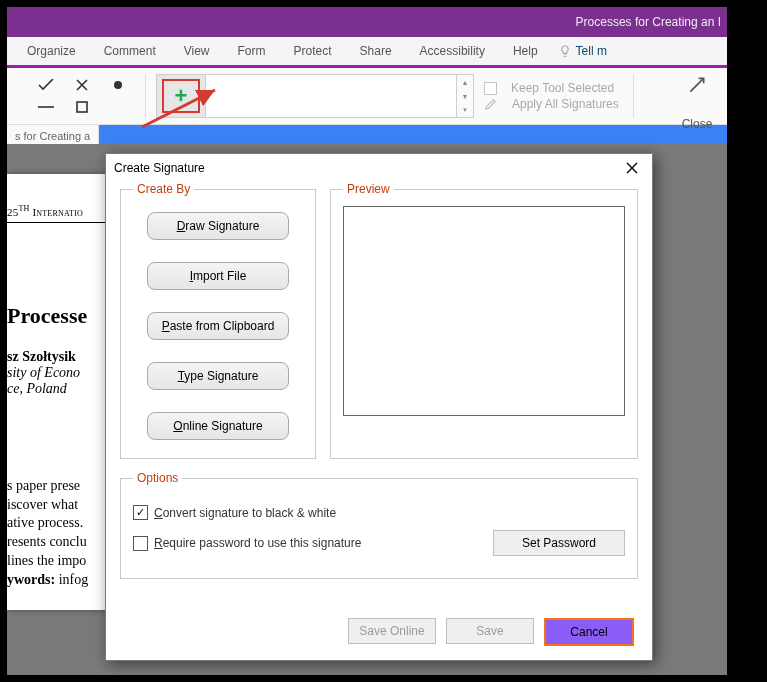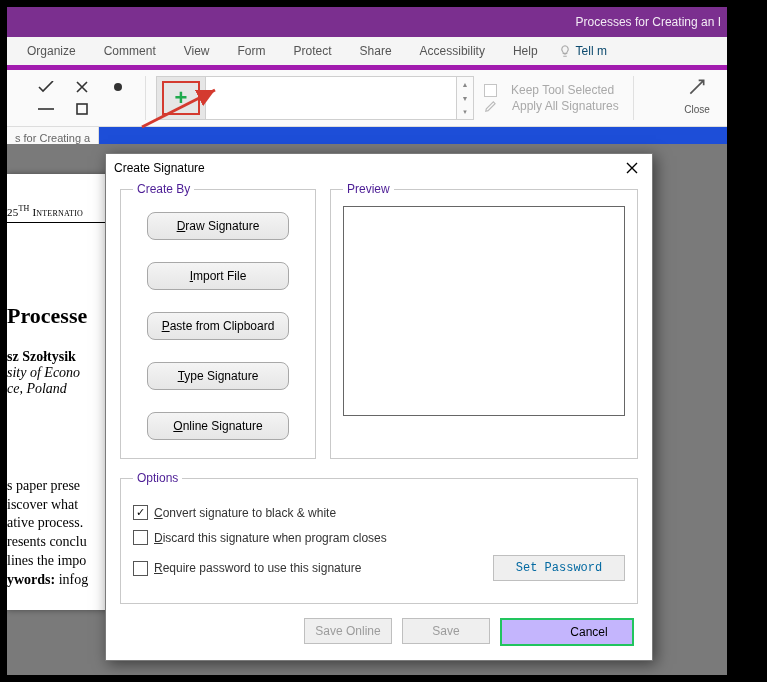--- a/index.html
+++ b/index.html
@@ -1,20 +1,20 @@
 <!DOCTYPE html>
 <html><head>
 <meta charset="utf-8">
 <style>
   html,body{margin:0;padding:0;font-family:"Segoe UI",Tahoma,sans-serif;font-size:12px;color:#333;background:#000;}
   .stage{position:relative;width:734px;height:682px;background:#000;overflow:hidden;}
   .window{position:absolute;left:6px;top:6px;right:6px;bottom:6px;background:#f5f5f5;border:1px solid #000;}
   .titlebar{height:30px;background:linear-gradient(#7b2f8f,#7b2f8f);color:#fff;display:flex;align-items:center;justify-content:flex-end;padding-right:6px;font-size:12px;}
   .titlebar span{opacity:.9;}
-  .menubar{height:28px;background:#f5f5f5;display:flex;align-items:center;padding:0 6px;border-bottom:5px solid #a21caf;color:#555;}
+  .menubar{height:28px;background:#f5f5f5;display:flex;align-items:center;padding:0 6px;border-bottom:3px solid #a21caf;color:#555;}
   .menubar .m{padding:0 14px;height:28px;display:flex;align-items:center;cursor:default;}
   .menubar .m.active{color:#7b2f8f;border-bottom:2px solid #7b2f8f;font-weight:600;}
   .tell{display:flex;align-items:center;color:#0c4a6e;margin-left:6px;}
   .tell svg{margin-right:4px;}
   .ribbon{height:56px;background:#fafafa;border-bottom:1px solid #ddd;display:flex;align-items:center;position:relative;}
   .markgrp{display:flex;flex-direction:column;justify-content:center;gap:8px;margin-left:30px;}
   .markrow{display:flex;gap:18px;align-items:center;}
   .mk{width:18px;height:14px;display:flex;align-items:center;justify-content:center;color:#333;}
   .sep{width:1px;height:44px;background:#e0e0e0;margin:0 10px 0 18px;}
   .gallery{display:flex;align-items:center;height:44px;}
@@ -23,56 +23,56 @@
   .addbox{border:2px solid #d43a2f;width:34px;height:30px;display:flex;align-items:center;justify-content:center;}
   .plus{color:#1fa94d;font-size:22px;font-weight:700;line-height:1;}
   .gbar{width:250px;height:42px;border:1px solid #cfcfcf;border-left:none;background:#fff;}
   .gspin{width:16px;height:42px;border:1px solid #cfcfcf;border-left:none;display:flex;flex-direction:column;}
   .gspin div{flex:1;display:flex;align-items:center;justify-content:center;color:#888;font-size:7px;}
   .ropts{margin-left:10px;display:flex;flex-direction:column;gap:2px;color:#a9a9a9;font-size:12px;}
   .ropts .line{display:flex;align-items:center;gap:14px;}
   .ropts .cb{width:11px;height:11px;border:1px solid #c4c4c4;background:#fff;}
   .closegrp{position:absolute;right:10px;top:4px;text-align:center;color:#555;}
   .closegrp .xicon{width:40px;height:26px;display:flex;align-items:center;justify-content:center;}
-  .closegrp .xlabel{font-size:10px;margin-top:4px;}
-  .tabstrip{height:22px;background:#1d4ed8;border-bottom:1px solid #ddd;display:flex;align-items:center;font-size:11px;color:#666;}
+  .closegrp .xlabel{font-size:12px;margin-top:19px;}
+  .tabstrip{height:22px;background:#3b82f6;border-bottom:1px solid #ddd;display:flex;align-items:center;font-size:11px;color:#666;}
   .tab{padding:0 8px;height:22px;display:flex;align-items:center;border-right:1px solid #ddd;background:#f9f9f9;}
   .docarea{position:absolute;left:0;right:0;top:137px;bottom:0;background:#7a7a7a;overflow:hidden;}
   .page{position:absolute;left:0;top:30px;width:620px;background:#fff;box-shadow:0 0 6px rgba(0,0,0,.4);padding:30px 20px 20px 0;font-family:"Times New Roman",serif;color:#000;}
   .page .hdr{font-size:11px;letter-spacing:.2px;}
   .page .hdr sup{font-size:8px;}
   .page .rule{border-top:1px solid #000;margin:4px 0 80px 0;}
   .page h1{font-size:22px;font-weight:700;margin:0 0 20px 0;}
   .page .auth{font-size:14px;font-weight:700;}
   .page .aff{font-style:italic;font-size:14px;}
   .page .body{font-size:14px;margin-top:80px;line-height:1.35;}
   .arrow{position:absolute;left:130px;top:75px;pointer-events:none;}
   
   .dlg{position:absolute;left:105px;top:153px;width:546px;height:506px;background:#fff;border:1px solid #7a7a7a;box-shadow:3px 3px 14px rgba(0,0,0,.5);font-size:12px;}
   .dlgtitle{height:28px;display:flex;align-items:center;justify-content:space-between;padding:0 8px;color:#000;}
   .dlgx{width:24px;height:24px;display:flex;align-items:center;justify-content:center;cursor:default;}
   .dlgbody{padding:0 14px;}
   fieldset{border:1px solid #c9c9c9;margin:0;padding:10px 12px 12px 12px;}
-  fieldset legend{padding:0 4px;color:#4c1d95;}
+  fieldset legend{padding:0 4px;color:#c2410c;}
   .row1{display:flex;gap:14px;align-items:stretch;}
   .createby{width:170px;}
   .createby .btn{width:140px;height:26px;margin:6px auto 22px auto;border-radius:8px;}
   .btn{border:1px solid #a8a8a8;background:linear-gradient(#f4f4f4,#e6e6e6);display:flex;align-items:center;justify-content:center;color:#000;cursor:default;}
   .btn .ul{text-decoration:underline;}
   .preview{flex:1;}
   .preview .pv{border:1px solid #666;height:208px;margin-top:0;background:#fff;}
   .opts{margin-top:12px;}
   .opts .orow{display:flex;align-items:center;gap:6px;margin:10px 0;}
   .ck{width:13px;height:13px;border:1px solid #555;background:#fff;display:flex;align-items:center;justify-content:center;}
   .ck.checked::after{content:"✓";font-size:11px;color:#000;line-height:1;}
   .opts .lbl .ul{text-decoration:underline;}
-  .setpw{width:130px;height:24px;color:#0369a1;border:1px solid #bfbfbf;background:#efefef;display:flex;align-items:center;justify-content:center;margin-left:auto;font-family:Liberation Mono, monospace;}
+  .setpw{width:130px;height:24px;color:#000000;border:1px solid #bfbfbf;background:#efefef;display:flex;align-items:center;justify-content:center;margin-left:auto;}
   .dlgfoot{position:absolute;bottom:14px;right:18px;display:flex;gap:10px;}
   .fbtn{width:86px;height:24px;border:1px solid #bfbfbf;background:#efefef;display:flex;align-items:center;justify-content:center;color:#9c9c9c;}
-  .fbtn.primary{border:2px solid #22c55e;color:#000;background:#c4b5fd;padding-left:44px;}
+  .fbtn.primary{border:2px solid #f97316;color:#000;background:#8b5cf6;}
 </style>
 </head>
 <body>
 
 <div class="stage">
   <div class="window">
 
     <div class="titlebar">
       <span>Processes for Creating an I</span>
     </div>
@@ -235,24 +235,20 @@
         </fieldset>
       </div>
       <fieldset class="opts">
         <legend>Options</legend>
         <div class="orow">
           <div class="ck checked"></div>
           <span class="lbl"><span class="ul">C</span><span>onvert signature to black &amp; white</span></span>
         </div>
         <div class="orow">
           <div class="ck"></div>
-          <span class="lbl"><span class="ul">D</span><span>iscard this signature when program closes</span></span>
-        </div>
-        <div class="orow">
-          <div class="ck"></div>
           <span class="lbl"><span class="ul">R</span><span>equire password to use this signature</span></span>
           <div class="setpw">Set Password</div>
         </div>
       </fieldset>
     </div>
     <div class="dlgfoot">
       <div class="fbtn">Save Online</div>
       <div class="fbtn">Save</div>
       <div class="fbtn primary">Cancel</div>
     </div>

